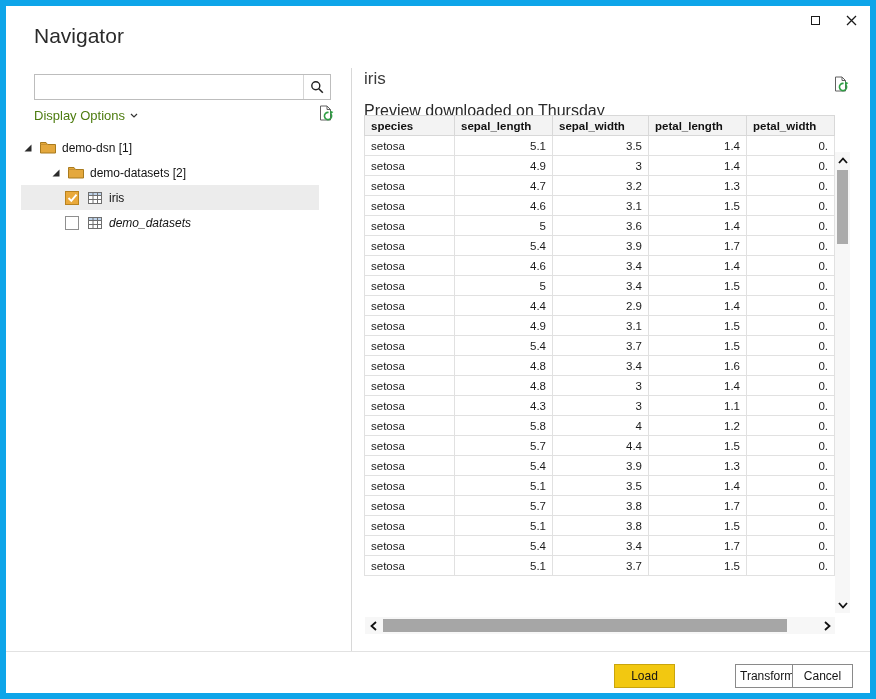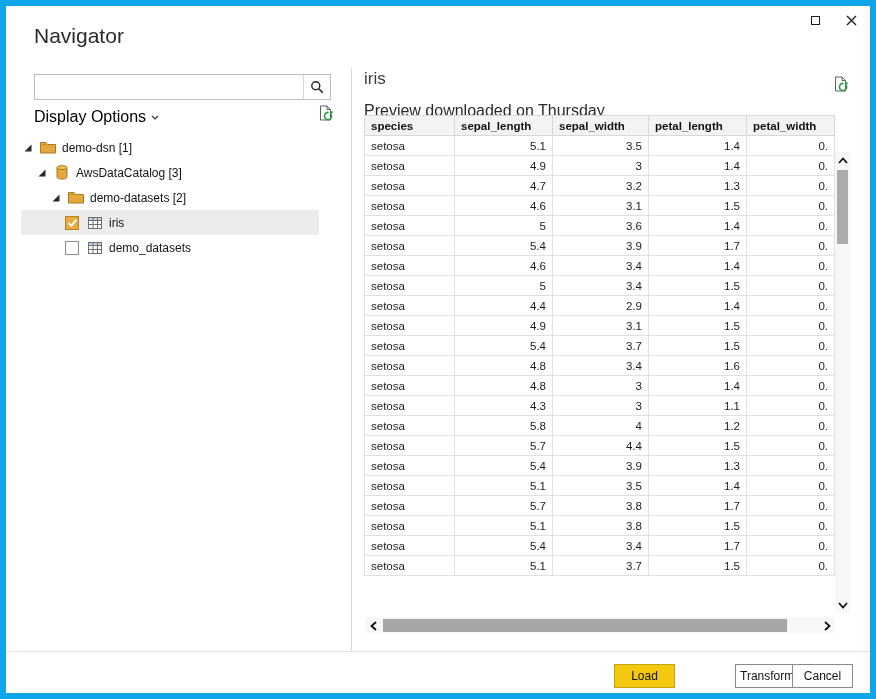--- a/index.html
+++ b/index.html
@@ -12,21 +12,21 @@
   .win-btn { width:22px; height:20px; display:flex; align-items:center; justify-content:center; cursor:pointer; }
   .max-glyph { width:9px; height:9px; border:1px solid #1a1a1a; display:inline-block; }
 
   .dlg-title { position:absolute; left:28px; top:18px; font-size:21px; color:#2b2b2b; }
 
   
   .search-box { position:absolute; left:28px; top:68px; width:297px; height:26px; border:1px solid #bdbdbd; display:flex; background:#fff; }
   .search-box input { flex:1; border:none; outline:none; padding:0 7px; font:12px "Liberation Sans",sans-serif; color:#1a1a1a; }
   .search-btn { width:27px; border-left:1px solid #d6d6d6; display:flex; align-items:center; justify-content:center; cursor:pointer; }
 
-  .display-options { position:absolute; left:28px; top:102px; font-size:16px; color:#000000; display:flex; align-items:center; gap:5px; cursor:pointer; }
+  .display-options { position:absolute; left:28px; top:102px; font-size:13px; color:#4d7c0f; display:flex; align-items:center; gap:5px; cursor:pointer; }
   .refresh-left { position:absolute; left:311px; top:99px; cursor:pointer; }
   .refresh-right { position:absolute; left:826px; top:70px; cursor:pointer; }
 
   
   .tree { position:absolute; left:15px; top:129px; width:298px; }
   .tree-row { display:flex; align-items:center; height:25px; font-size:12px; cursor:pointer; white-space:nowrap; }
   .tree-row.selected { background:#ececec; }
   .expander { width:15px; height:15px; display:inline-flex; align-items:center; justify-content:flex-start; flex:0 0 15px; }
   .cb { width:14px; height:14px; border:1px solid #8f8f8f; background:#fff; margin-right:6px; display:inline-flex; align-items:center; justify-content:center; flex:0 0 14px; }
   .cb.checked { background:#E9A93B; border-color:#B9821D; }
@@ -116,34 +116,20 @@
           </svg>
         </span>
         <span class="tree-icon">
           <svg width="16" height="13" viewBox="0 0 16 13">
             <path d="M0.5 1.5 h5.5 l1.5 2 h8 v8.5 h-15 z" fill="#E4A83D" stroke="#A97B1E" stroke-width="1"></path>
             <path d="M0.5 3.5 h7" stroke="#C89232" stroke-width="1" fill="none"></path>
           </svg>
         </span>
         <span class="tree-label">demo-dsn [1]</span>
       </div>
-      <div class="tree-row" style="padding-left: 16px;">
-        <span class="expander">
-          <svg width="10" height="10" viewBox="0 0 10 10">
-            <polygon points="8.5,1.5 8.5,8.5 1.5,8.5" fill="#2b2b2b"></polygon>
-          </svg>
-        </span>
-        <span class="tree-icon">
-          <svg width="12" height="15" viewBox="0 0 12 15">
-            <path d="M1 2.5 v9.5 c0 1.2 2.2 2.1 5 2.1 s5 -0.9 5 -2.1 V2.5" fill="#E4A83D" stroke="#A97B1E"></path>
-            <ellipse cx="6" cy="2.6" rx="5" ry="2" fill="#F0C25C" stroke="#A97B1E"></ellipse>
-          </svg>
-        </span>
-        <span class="tree-label">AwsDataCatalog [3]</span>
-      </div>
       <div class="tree-row" style="padding-left: 30px;">
         <span class="expander">
           <svg width="10" height="10" viewBox="0 0 10 10">
             <polygon points="8.5,1.5 8.5,8.5 1.5,8.5" fill="#2b2b2b"></polygon>
           </svg>
         </span>
         <span class="tree-icon">
           <svg width="16" height="13" viewBox="0 0 16 13">
             <path d="M0.5 1.5 h5.5 l1.5 2 h8 v8.5 h-15 z" fill="#E4A83D" stroke="#A97B1E" stroke-width="1"></path>
             <path d="M0.5 3.5 h7" stroke="#C89232" stroke-width="1" fill="none"></path>
@@ -161,21 +147,21 @@
           <svg width="14" height="12" viewBox="0 0 14 12">
             <rect x="0.5" y="0.5" width="13" height="11" fill="#fff" stroke="#6f6f6f"></rect>
             <rect x="0.5" y="0.5" width="13" height="3" fill="#BFD3EA" stroke="#6f6f6f"></rect>
             <line x1="5" y1="0.5" x2="5" y2="11.5" stroke="#6f6f6f"></line>
             <line x1="9.5" y1="0.5" x2="9.5" y2="11.5" stroke="#6f6f6f"></line>
             <line x1="0.5" y1="7.5" x2="13.5" y2="7.5" stroke="#6f6f6f"></line>
           </svg>
         </span>
         <span class="tree-label">iris</span>
       </div>
-      <div class="tree-row" style="padding-left: 44px;">
+      <div class="tree-row" style="padding-left: 44px; font-style: italic;">
         <span class="cb unchecked"></span>
         <span class="tree-icon">
           <svg width="14" height="12" viewBox="0 0 14 12">
             <rect x="0.5" y="0.5" width="13" height="11" fill="#fff" stroke="#6f6f6f"></rect>
             <rect x="0.5" y="0.5" width="13" height="3" fill="#BFD3EA" stroke="#6f6f6f"></rect>
             <line x1="5" y1="0.5" x2="5" y2="11.5" stroke="#6f6f6f"></line>
             <line x1="9.5" y1="0.5" x2="9.5" y2="11.5" stroke="#6f6f6f"></line>
             <line x1="0.5" y1="7.5" x2="13.5" y2="7.5" stroke="#6f6f6f"></line>
           </svg>
         </span>

